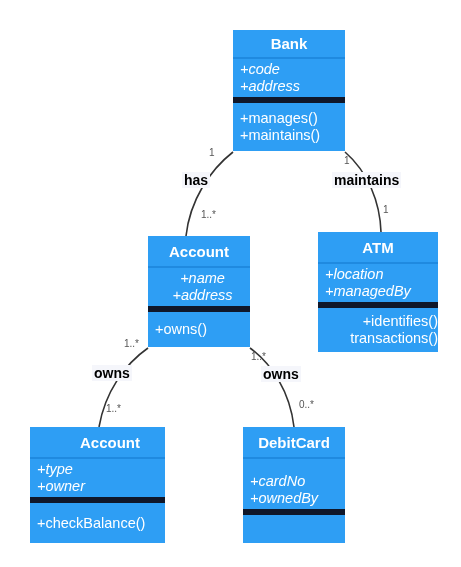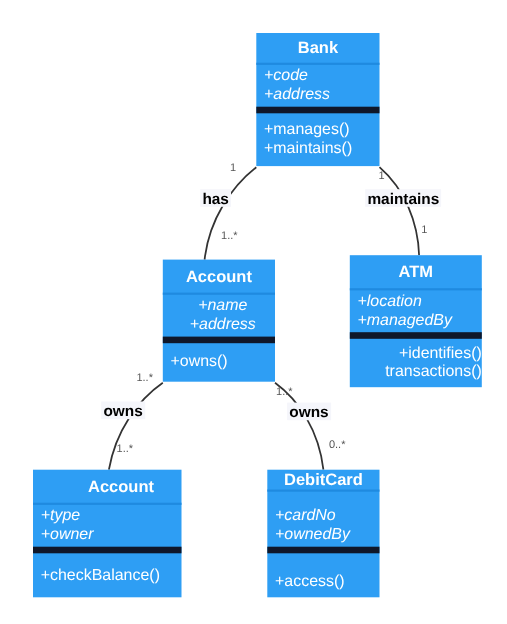--- a/index.html
+++ b/index.html
@@ -174,23 +174,20 @@
       <div class="uml-line">+checkBalance()</div>
     </div>
   </div>
 
   <div class="uml-class" id="class-debitcard">
     <div class="uml-title">DebitCard</div>
     <div class="uml-compartment uml-attrs">
       <div class="uml-line">+cardNo</div>
       <div class="uml-line">+ownedBy</div>
     </div>
-    <div class="uml-compartment uml-ops">
-      <div class="uml-line">+access()</div>
-    </div>
   </div>
 
   <div class="edge-label" style="left:182px; top:172px;">has</div>
   <div class="mult-label" style="left:209px; top:148px;">1</div>
   <div class="mult-label" style="left:201px; top:210px;">1..*</div>
 
   <div class="edge-label" style="left:332px; top:172px;">maintains</div>
   <div class="mult-label" style="left:344px; top:156px;">1</div>
   <div class="mult-label" style="left:383px; top:205px;">1</div>
 

